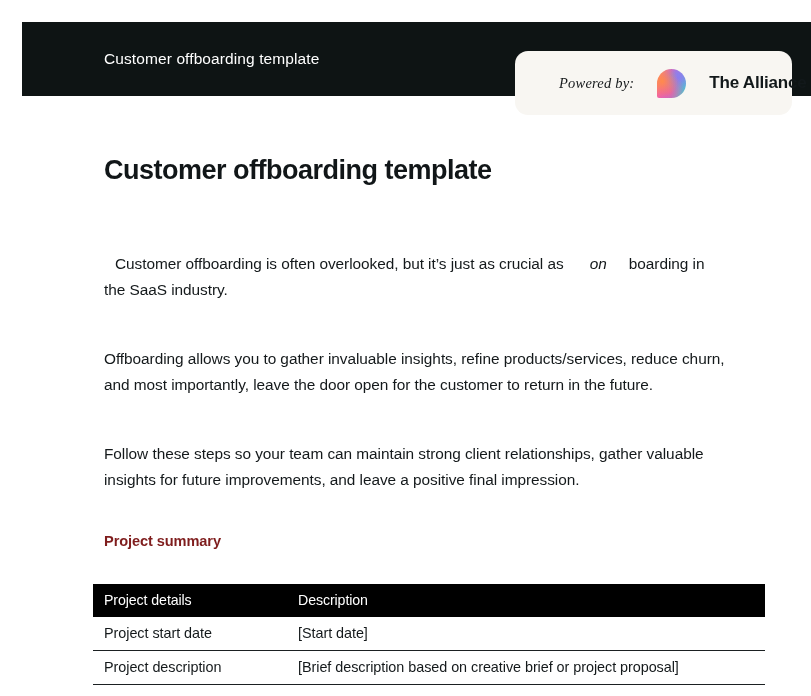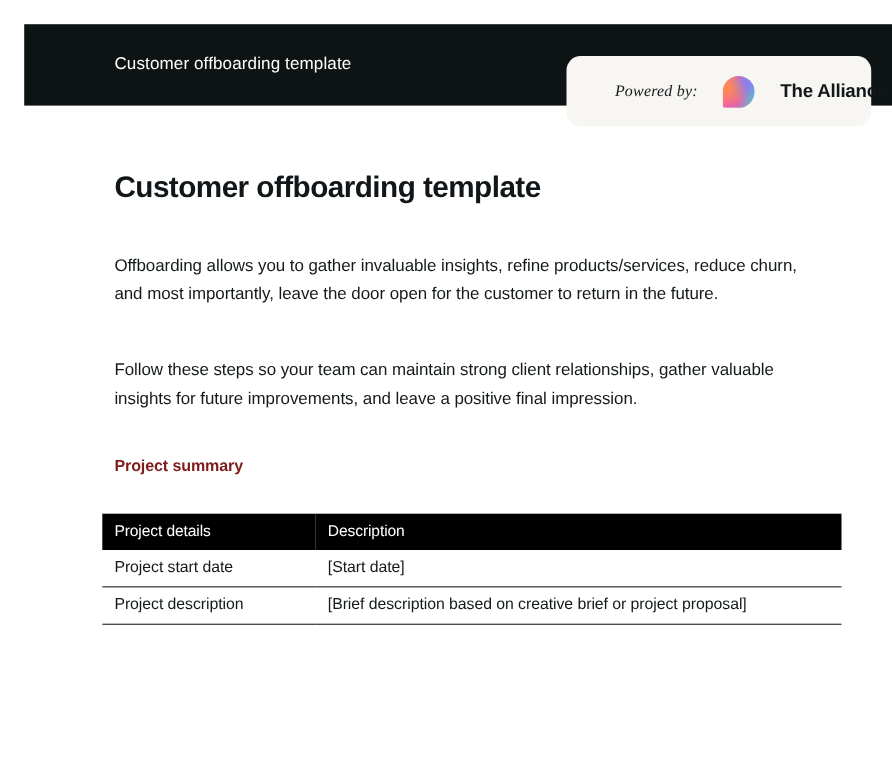--- a/index.html
+++ b/index.html
@@ -158,20 +158,21 @@
     <span class="powered-label">Powered by:</span>
     <span class="brand-mark"></span>
     <span class="brand-name">The Alliance</span>
   </div>
 </div>
 
 <div class="doc">
 
   <h1 class="doc-title">Customer offboarding template</h1>
 
+  <p class="para first"><span>Customer offboarding is often overlooked, but it’s just as crucial as </span><em>on</em><span>boarding in the SaaS industry.</span></p>
 
   <p class="para">Offboarding allows you to gather invaluable insights, refine products/services, reduce churn, and most importantly, leave the door open for the customer to return in the future.</p>
 
 
   <p class="para">Follow these steps so your team can maintain strong client relationships, gather valuable insights for future improvements, and leave a positive final impression.</p>
 
   <h2 class="section-heading">Project summary</h2>
 
   <table class="summary-table">
     <thead>

